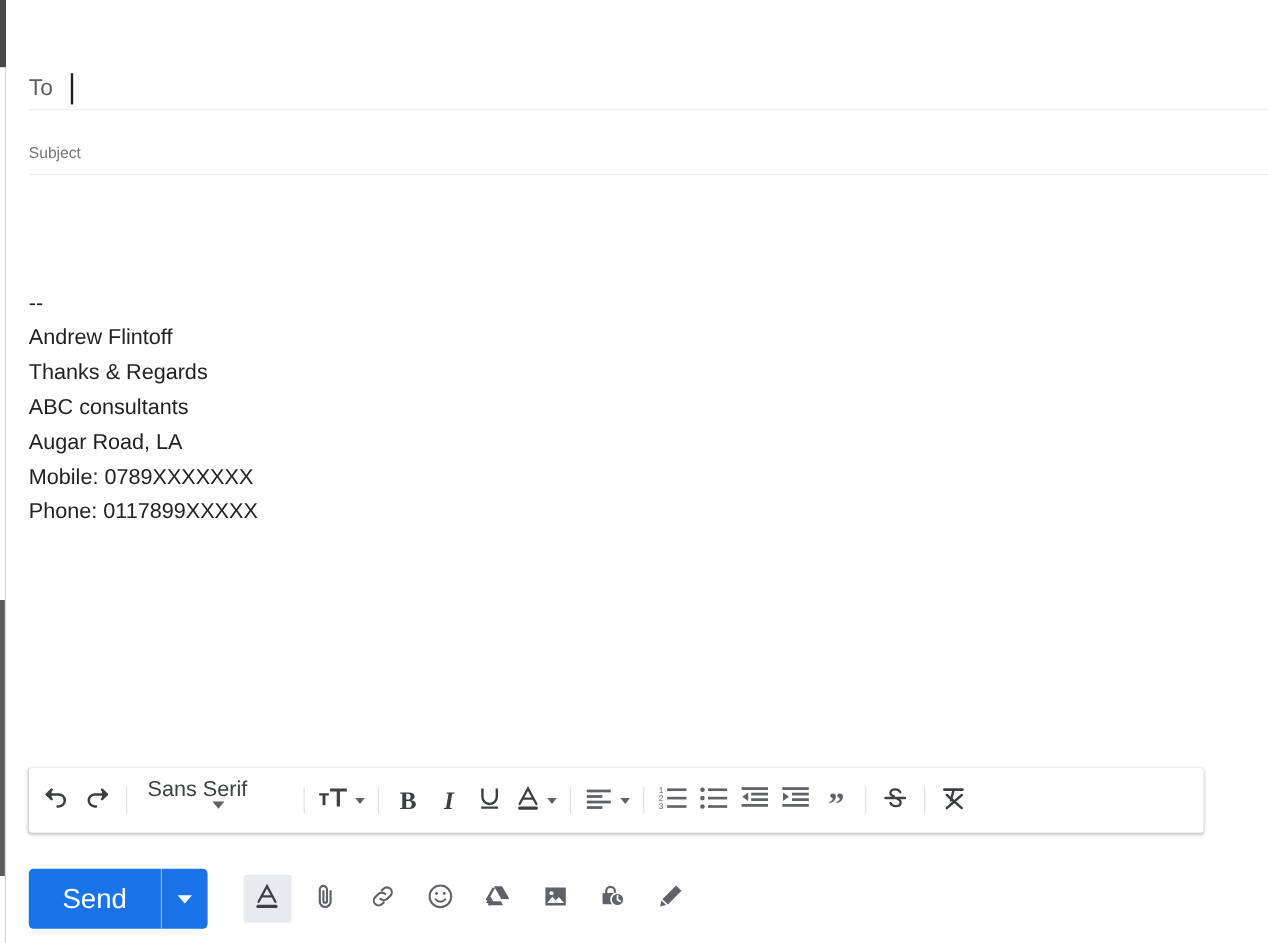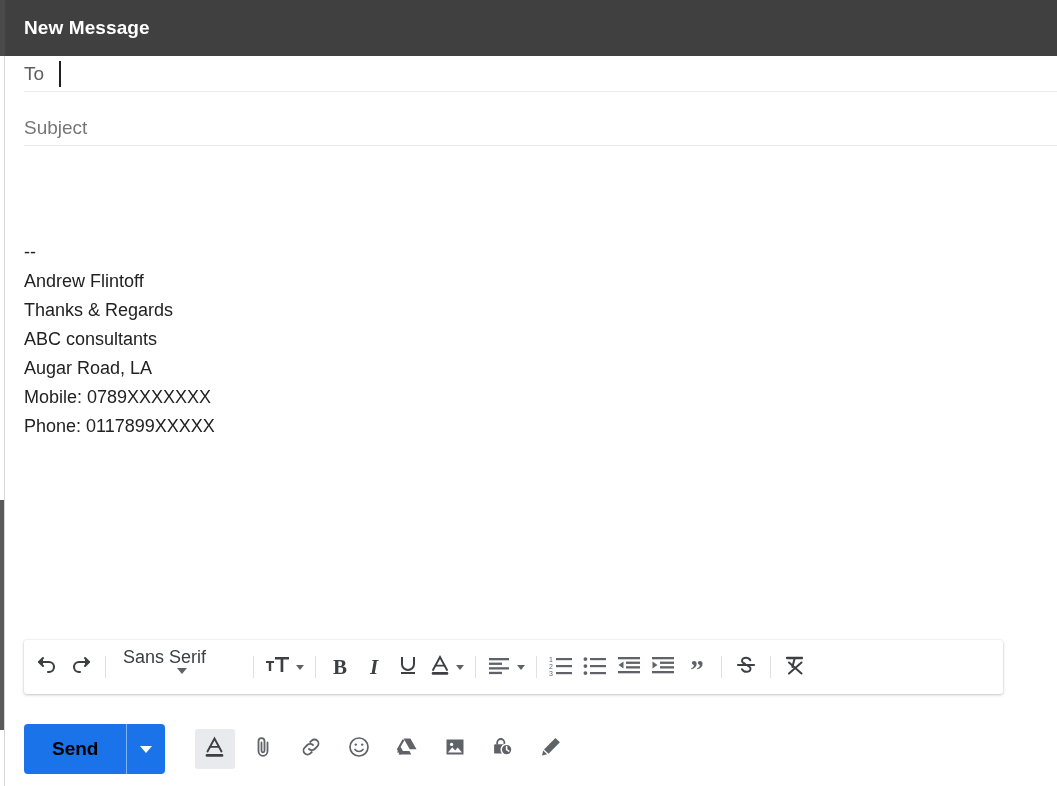--- a/index.html
+++ b/index.html
@@ -90,21 +90,21 @@
     width: 1.5px;
     height: 26px;
     background: #202020;
     margin-left: 15px;
   }
   .field-input {
     border: 0;
     outline: none;
     background: transparent;
     font-family: "Liberation Sans", sans-serif;
-    font-size: 19px;
+    font-size: 13px;
     color: #202124;
     flex: 1;
     padding: 0;
     margin-left: 2px;
   }
   .field-input::placeholder { color: #767676; opacity: 1; }
 
   
   .message-body {
     position: absolute;
@@ -196,23 +196,23 @@
     align-items: stretch;
     background: #1a73e8;
     border-radius: 4px;
     height: 50px;
     cursor: pointer;
     overflow: hidden;
   }
   .send-label {
     display: flex;
     align-items: center;
-    color: #000000;
-    font-size: 19px;
-    font-weight: bold;
+    color: #ffffff;
+    font-size: 23px;
+    font-weight: normal;
     padding: 0 28px;
   }
   .send-divider { width: 1px; background: rgba(255,255,255,.45); }
   .send-caret {
     display: flex;
     align-items: center;
     justify-content: center;
     width: 38px;
   }
   .tri-down-white {
@@ -233,23 +233,20 @@
 </style>
 </head>
 <body>
 
 <div id="compose-window">
 
   <div class="edge-strip"></div>
   <div class="edge-strip-lower"></div>
   <div class="edge-notch"></div>
 
-  <div class="compose-header">
-    <span class="compose-title">New Message</span>
-  </div>
 
   <div class="field-row" id="row-to">
     <span class="field-label" id="to-label">To</span>
     <span class="caret-bar"></span>
     <input class="field-input" type="text" value="" style="">
   </div>
 
   <div class="field-row" id="row-subject">
     <input class="field-input" type="text" style="margin-left: 0px;" placeholder="Subject">
   </div>

